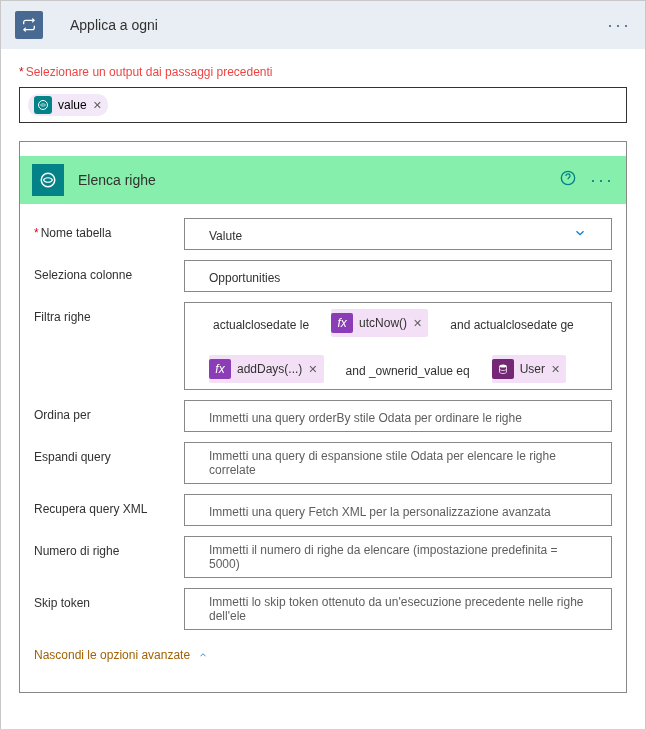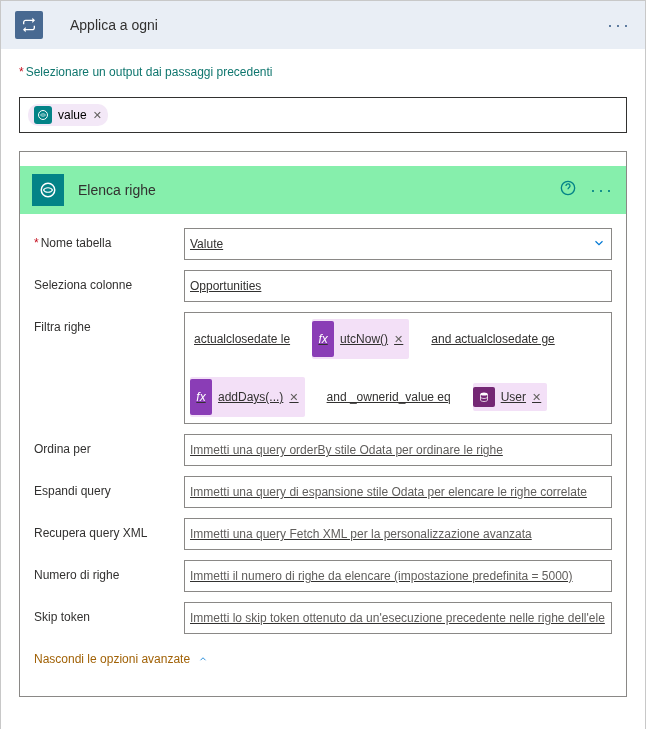--- a/index.html
+++ b/index.html
@@ -4,43 +4,43 @@
 <style>
 * { box-sizing: border-box; margin: 0; padding: 0; font-family: 'Segoe UI', sans-serif; }
 body { background: #fff; width: 646px; }
 .outer { border: 1px solid #c8c8c8; width: 646px; }
 .header { display: flex; align-items: center; padding: 10px 14px; background: #e9eef5; }
 .header-icon { width: 28px; height: 28px; background: #486991; display: flex; align-items: center; justify-content: center; border-radius: 2px; }
 .header-icon svg { width: 16px; height: 16px; fill: #fff; }
 .header-title { margin-left: 27px; color: #323130; font-size: 14px; flex: 1; }
 .more-btn { color: #486991; font-size: 18px; letter-spacing: 2px; cursor: pointer; }
 .content { padding: 16px 18px; background: #fff; }
-.field-label { font-size: 12px; color: #0f766e; margin-bottom: 18px; display: block; }
+.field-label { font-size: 12px; color: #ef4444; margin-bottom: 8px; display: block; }
 .input-box { border: 1px solid #323130; padding: 6px 8px; background: #fff; min-height: 32px; display: flex; align-items: center; flex-wrap: wrap; gap: 4px; }
 .token { display: inline-flex; align-items: center; background: #f3e8f7; border-radius: 10px; padding: 2px 6px; font-size: 12px; }
 .token-icon { width: 18px; height: 18px; background: #038387; border-radius: 3px; display: inline-flex; align-items: center; justify-content: center; margin-right: 6px; }
 .token-icon svg { width: 12px; height: 12px; fill: #fff; }
 .token-close { margin-left: 6px; color: #605e5c; cursor: pointer; font-size: 11px; }
 .inner-card { border: 1px solid #8a8886; margin-top: 6px; background: #fff; }
 .inner-header { display: flex; align-items: center; padding: 8px 12px; background: #86efac; margin-top: 14px; }
 .inner-icon { width: 32px; height: 32px; background: #038387; display: flex; align-items: center; justify-content: center; }
 .inner-icon svg { width: 18px; height: 18px; fill: #fff; }
 .inner-title { margin-left: 14px; color: #323130; font-size: 14px; flex: 1; }
 .help-icon { color: #038387; margin-right: 14px; cursor: pointer; }
 .inner-body { padding: 14px 14px 10px; }
 .row { display: flex; align-items: flex-start; margin-bottom: 10px; }
 .row-label { width: 150px; font-size: 12px; color: #323130; padding-top: 8px; flex-shrink: 0; }
-.row-input { flex: 1; border: 1px solid #8a8886; padding: 6px 5px; font-size: 12px; color: #323130; background: #fff; min-height: 32px; display: flex; align-items: center; position: relative; text-decoration: underline; }
+.row-input { flex: 1; border: 1px solid #8a8886; padding: 6px 24px; font-size: 12px; color: #323130; background: #fff; min-height: 32px; display: flex; align-items: flex-end; position: relative; }
 .row-input.dropdown { justify-content: space-between; }
 .chevron { color: #0078d4; font-size: 14px; }
 .placeholder { color: #605e5c; font-size: 12px; }
 .filter-content { flex-wrap: wrap; gap: 18px; line-height: 2; }
 .filter-text { font-size: 12px; color: #323130; margin: 0 4px; }
 .fx-token { display: inline-flex; align-items: center; background: #f3e0f7; border-radius: 2px; padding: 2px 6px 2px 0; font-size: 12px; }
-.fx-icon { width: 22px; height: 36px; background: #8a3db6; border-radius: 2px; display: inline-flex; align-items: center; justify-content: center; color: #fff; font-style: italic; font-size: 12px; margin-right: 6px; }
+.fx-icon { width: 22px; height: 20px; background: #8a3db6; border-radius: 2px; display: inline-flex; align-items: center; justify-content: center; color: #fff; font-style: italic; font-size: 12px; margin-right: 6px; }
 .user-token { display: inline-flex; align-items: center; background: #f3e0f7; border-radius: 2px; padding: 2px 6px 2px 0; font-size: 12px; }
 .user-icon { width: 22px; height: 20px; background: #742774; border-radius: 2px; display: inline-flex; align-items: center; justify-content: center; margin-right: 6px; }
 .user-icon svg { width: 12px; height: 12px; fill: #fff; }
 .adv-link { color: #a16207; font-size: 12px; cursor: pointer; padding: 8px 0 20px; display: inline-flex; align-items: center; }
 .adv-link svg { width: 10px; height: 10px; margin-left: 8px; stroke: #0078d4; fill: none; stroke-width: 2; }
 .add-action { text-align: center; padding: 36px 0 20px; }
 .required-label::before { content: "*"; color: #c50f1f; margin-right: 2px; }
 </style>
 </head>
 <body>

